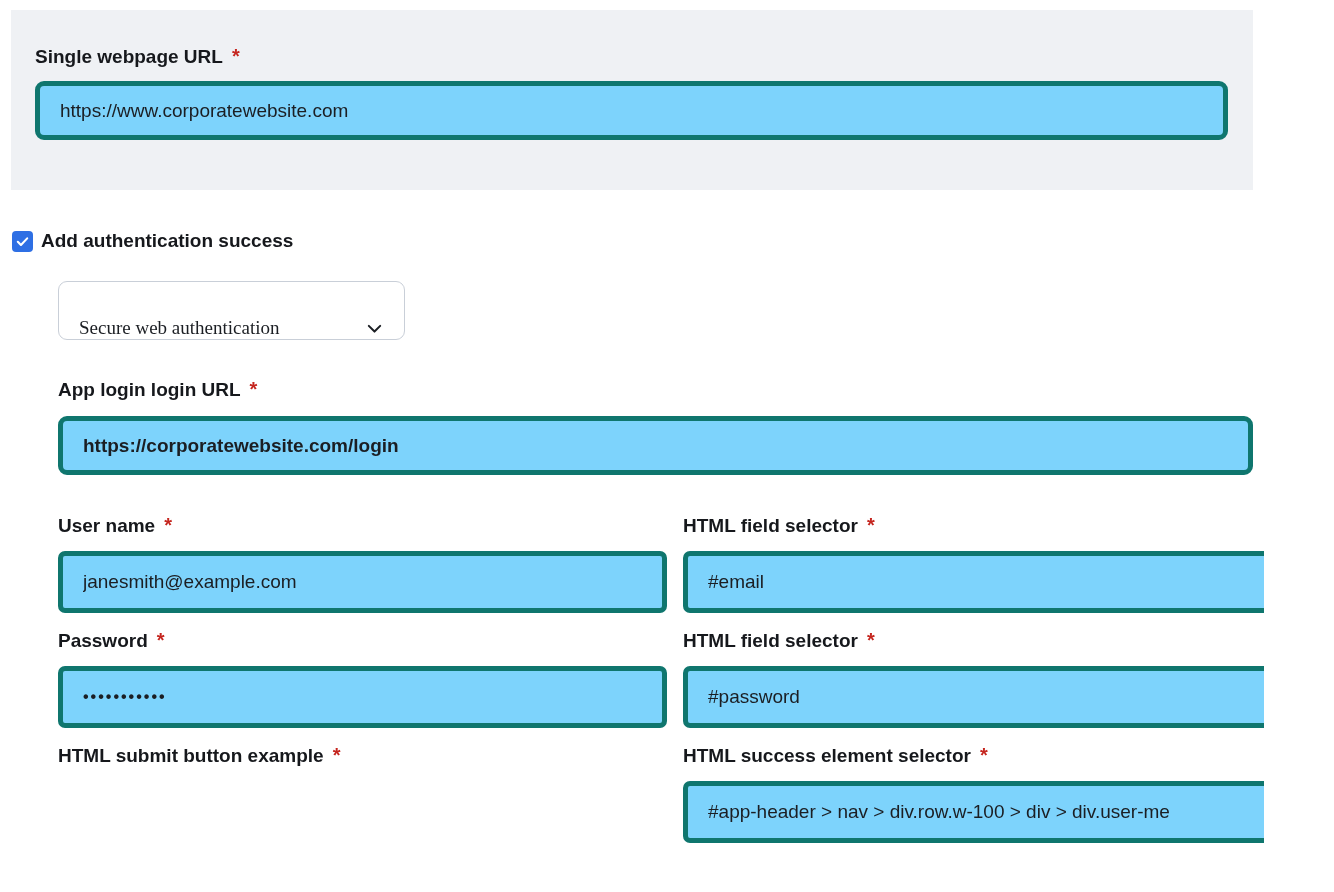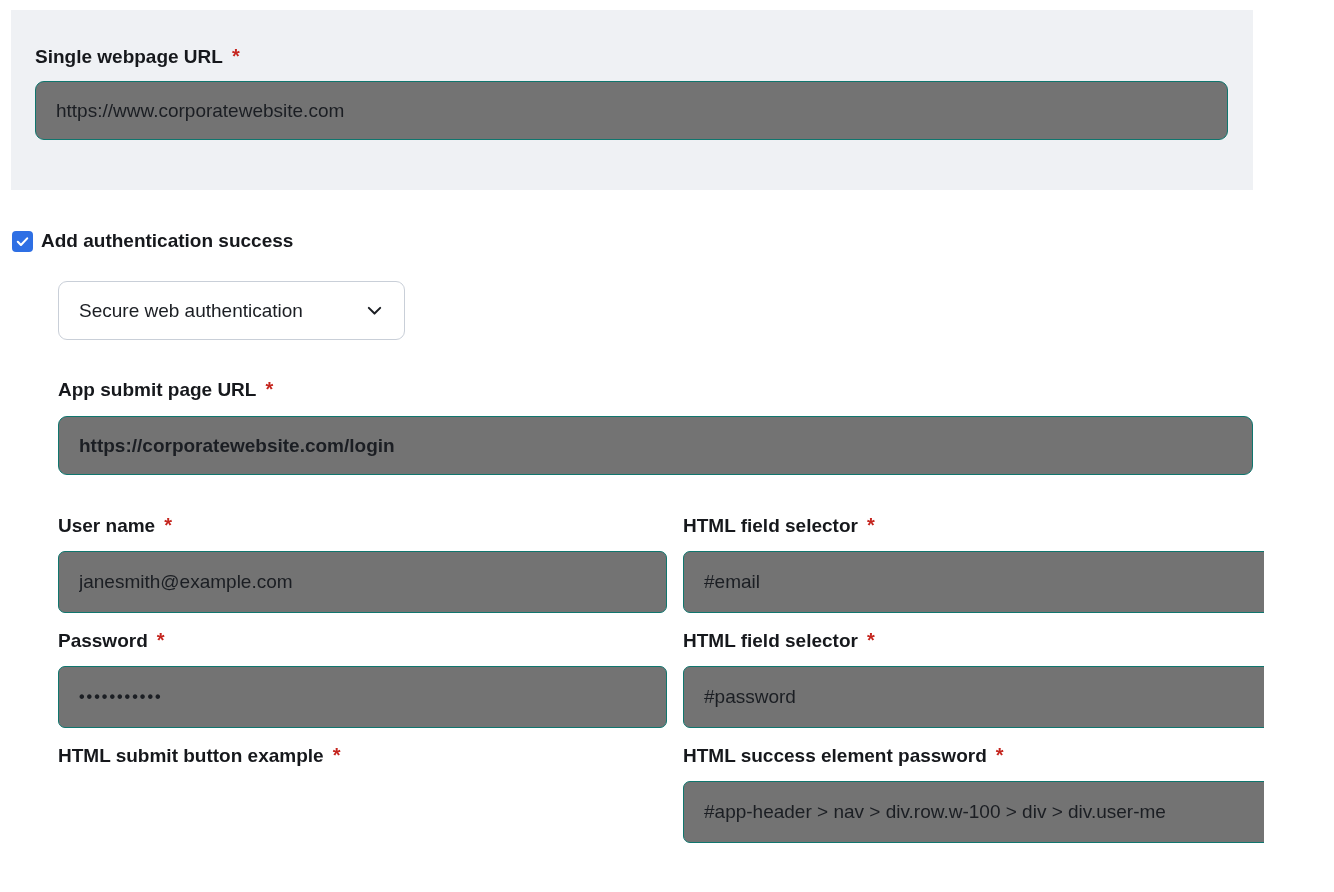--- a/index.html
+++ b/index.html
@@ -28,22 +28,22 @@
   .required {
     color: #c5261f;
     font-weight: 700;
     font-size: 20px;
     margin-left: 9px;
   }
   .text-input {
     display: block;
     width: 100%;
     height: 59px;
-    background: #737373;
-    border: 1px solid #0f766e;
+    background: #7dd3fc;
+    border: 5px solid #0f766e;
     border-radius: 9px;
     font-family: "Liberation Sans", "DejaVu Sans", sans-serif;
     font-size: 19px;
     color: #1b1e23;
     padding: 0 20px;
     outline: none;
     white-space: nowrap;
     overflow: hidden;
   }
   .url-panel .text-input { margin-top: 13px; }
@@ -76,26 +76,27 @@
 
   
   .select-box {
     margin: 29px 0 0 58px;
     width: 347px;
     height: 59px;
     border: 1px solid #c9cfd8;
     border-radius: 9px;
     background: #ffffff;
     display: flex;
-    align-items: center;
+    align-items: flex-end;
     justify-content: space-between;
     padding: 0 19px 0 20px;
     font-size: 19px;
     color: #1b1e23;
     cursor: pointer;
+    font-family: Liberation Serif, serif;
   }
 
   
   .login-url-block { margin: 38px 11px 0 58px; }
   .login-url-block .text-input { margin-top: 15px; font-weight: bold; }
 
   
   .fields-grid {
     margin: 39px 11px 0 58px;
     display: grid;
@@ -131,21 +132,21 @@
   </div>
 
   <div class="select-box">
     <span>Secure web authentication</span>
     <svg width="21" height="21" viewBox="0 0 24 24">
       <path d="M5.5 9l6.5 6.5L18.5 9" fill="none" stroke="#1b1e23" stroke-width="2.3" stroke-linecap="round" stroke-linejoin="round"></path>
     </svg>
   </div>
 
   <div class="login-url-block">
-    <div class="field-label"><span>App submit page URL</span><span class="required">*</span></div>
+    <div class="field-label"><span>App login login URL</span><span class="required">*</span></div>
     <input class="text-input" type="text" value="https://corporatewebsite.com/login" style="">
   </div>
 
   <div class="fields-grid">
 
     <div class="cell">
       <div class="field-label"><span>User name</span><span class="required">*</span></div>
       <input class="text-input" type="text" value="janesmith@example.com" style="">
     </div>
 
@@ -162,18 +163,18 @@
     <div class="cell">
       <div class="field-label"><span>HTML field selector</span><span class="required">*</span></div>
       <input class="text-input" type="text" value="#password" style="">
     </div>
 
     <div class="cell">
       <div class="field-label"><span>HTML submit button example</span><span class="required">*</span></div>
     </div>
 
     <div class="cell">
-      <div class="field-label"><span>HTML success element password</span><span class="required">*</span></div>
+      <div class="field-label"><span>HTML success element selector</span><span class="required">*</span></div>
       <input class="text-input" type="text" value="#app-header &gt; nav &gt; div.row.w-100 &gt; div &gt; div.user-me" style="">
     </div>
 
   </div>
 </div>
 
 </body></html>

